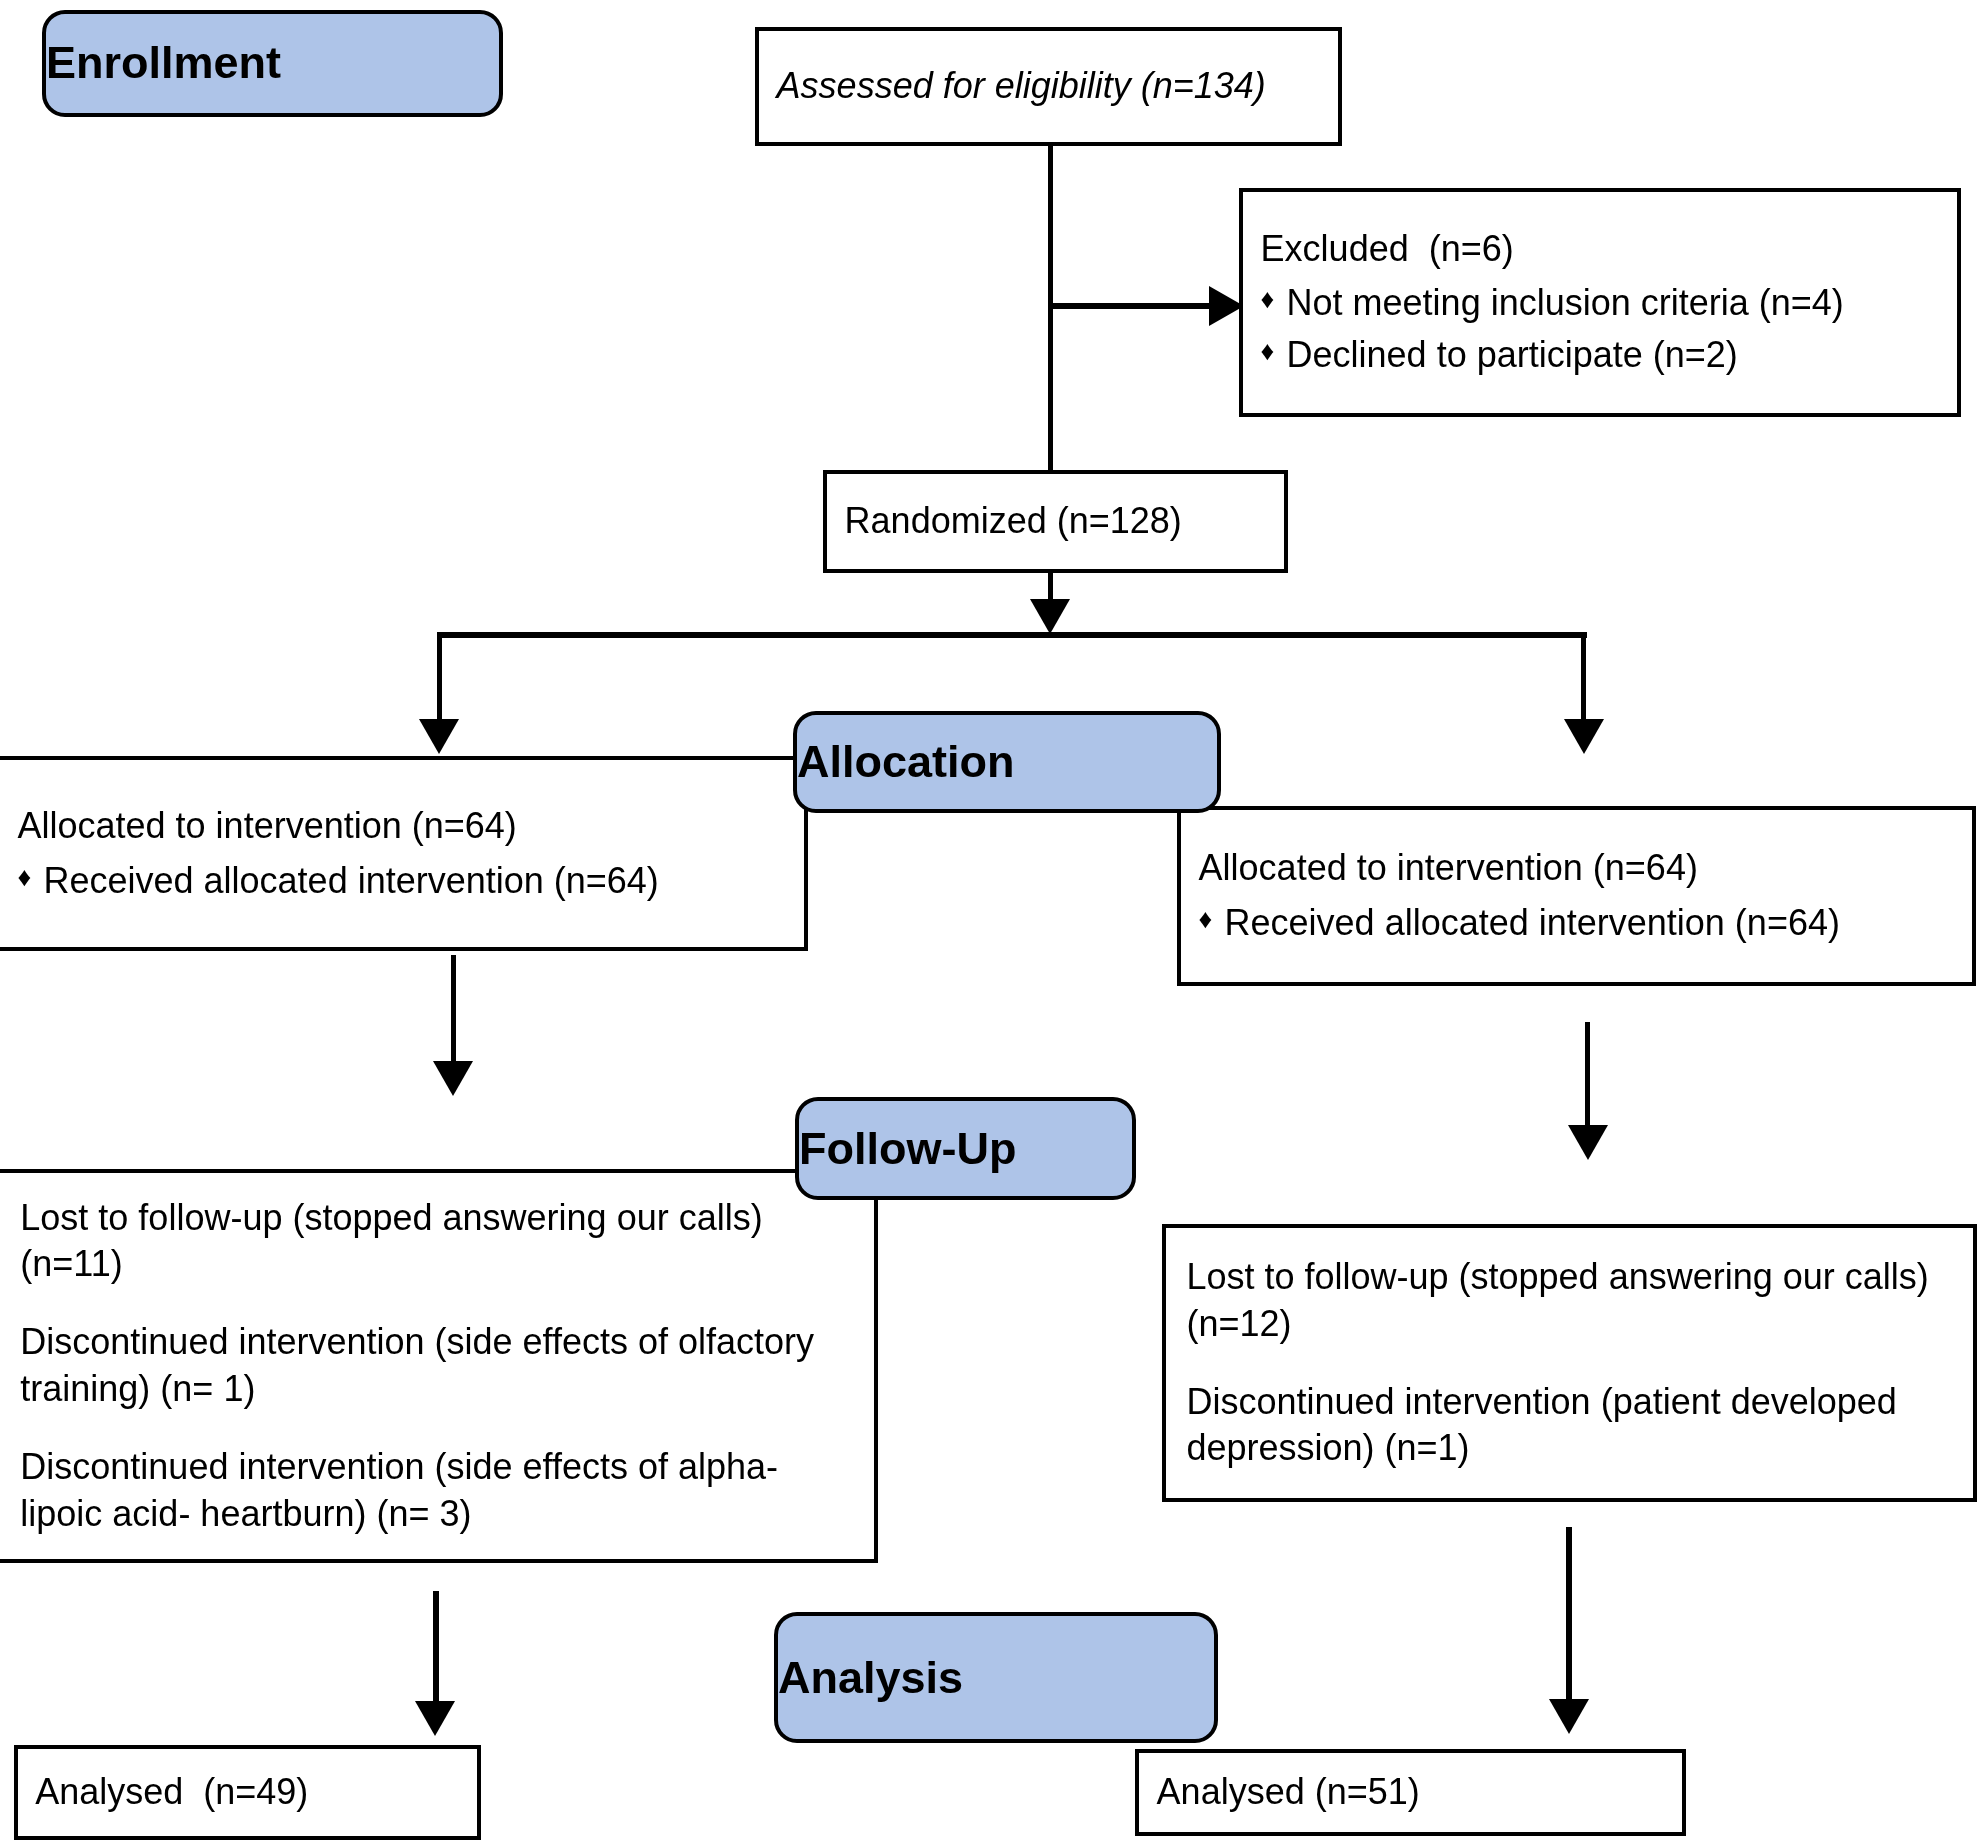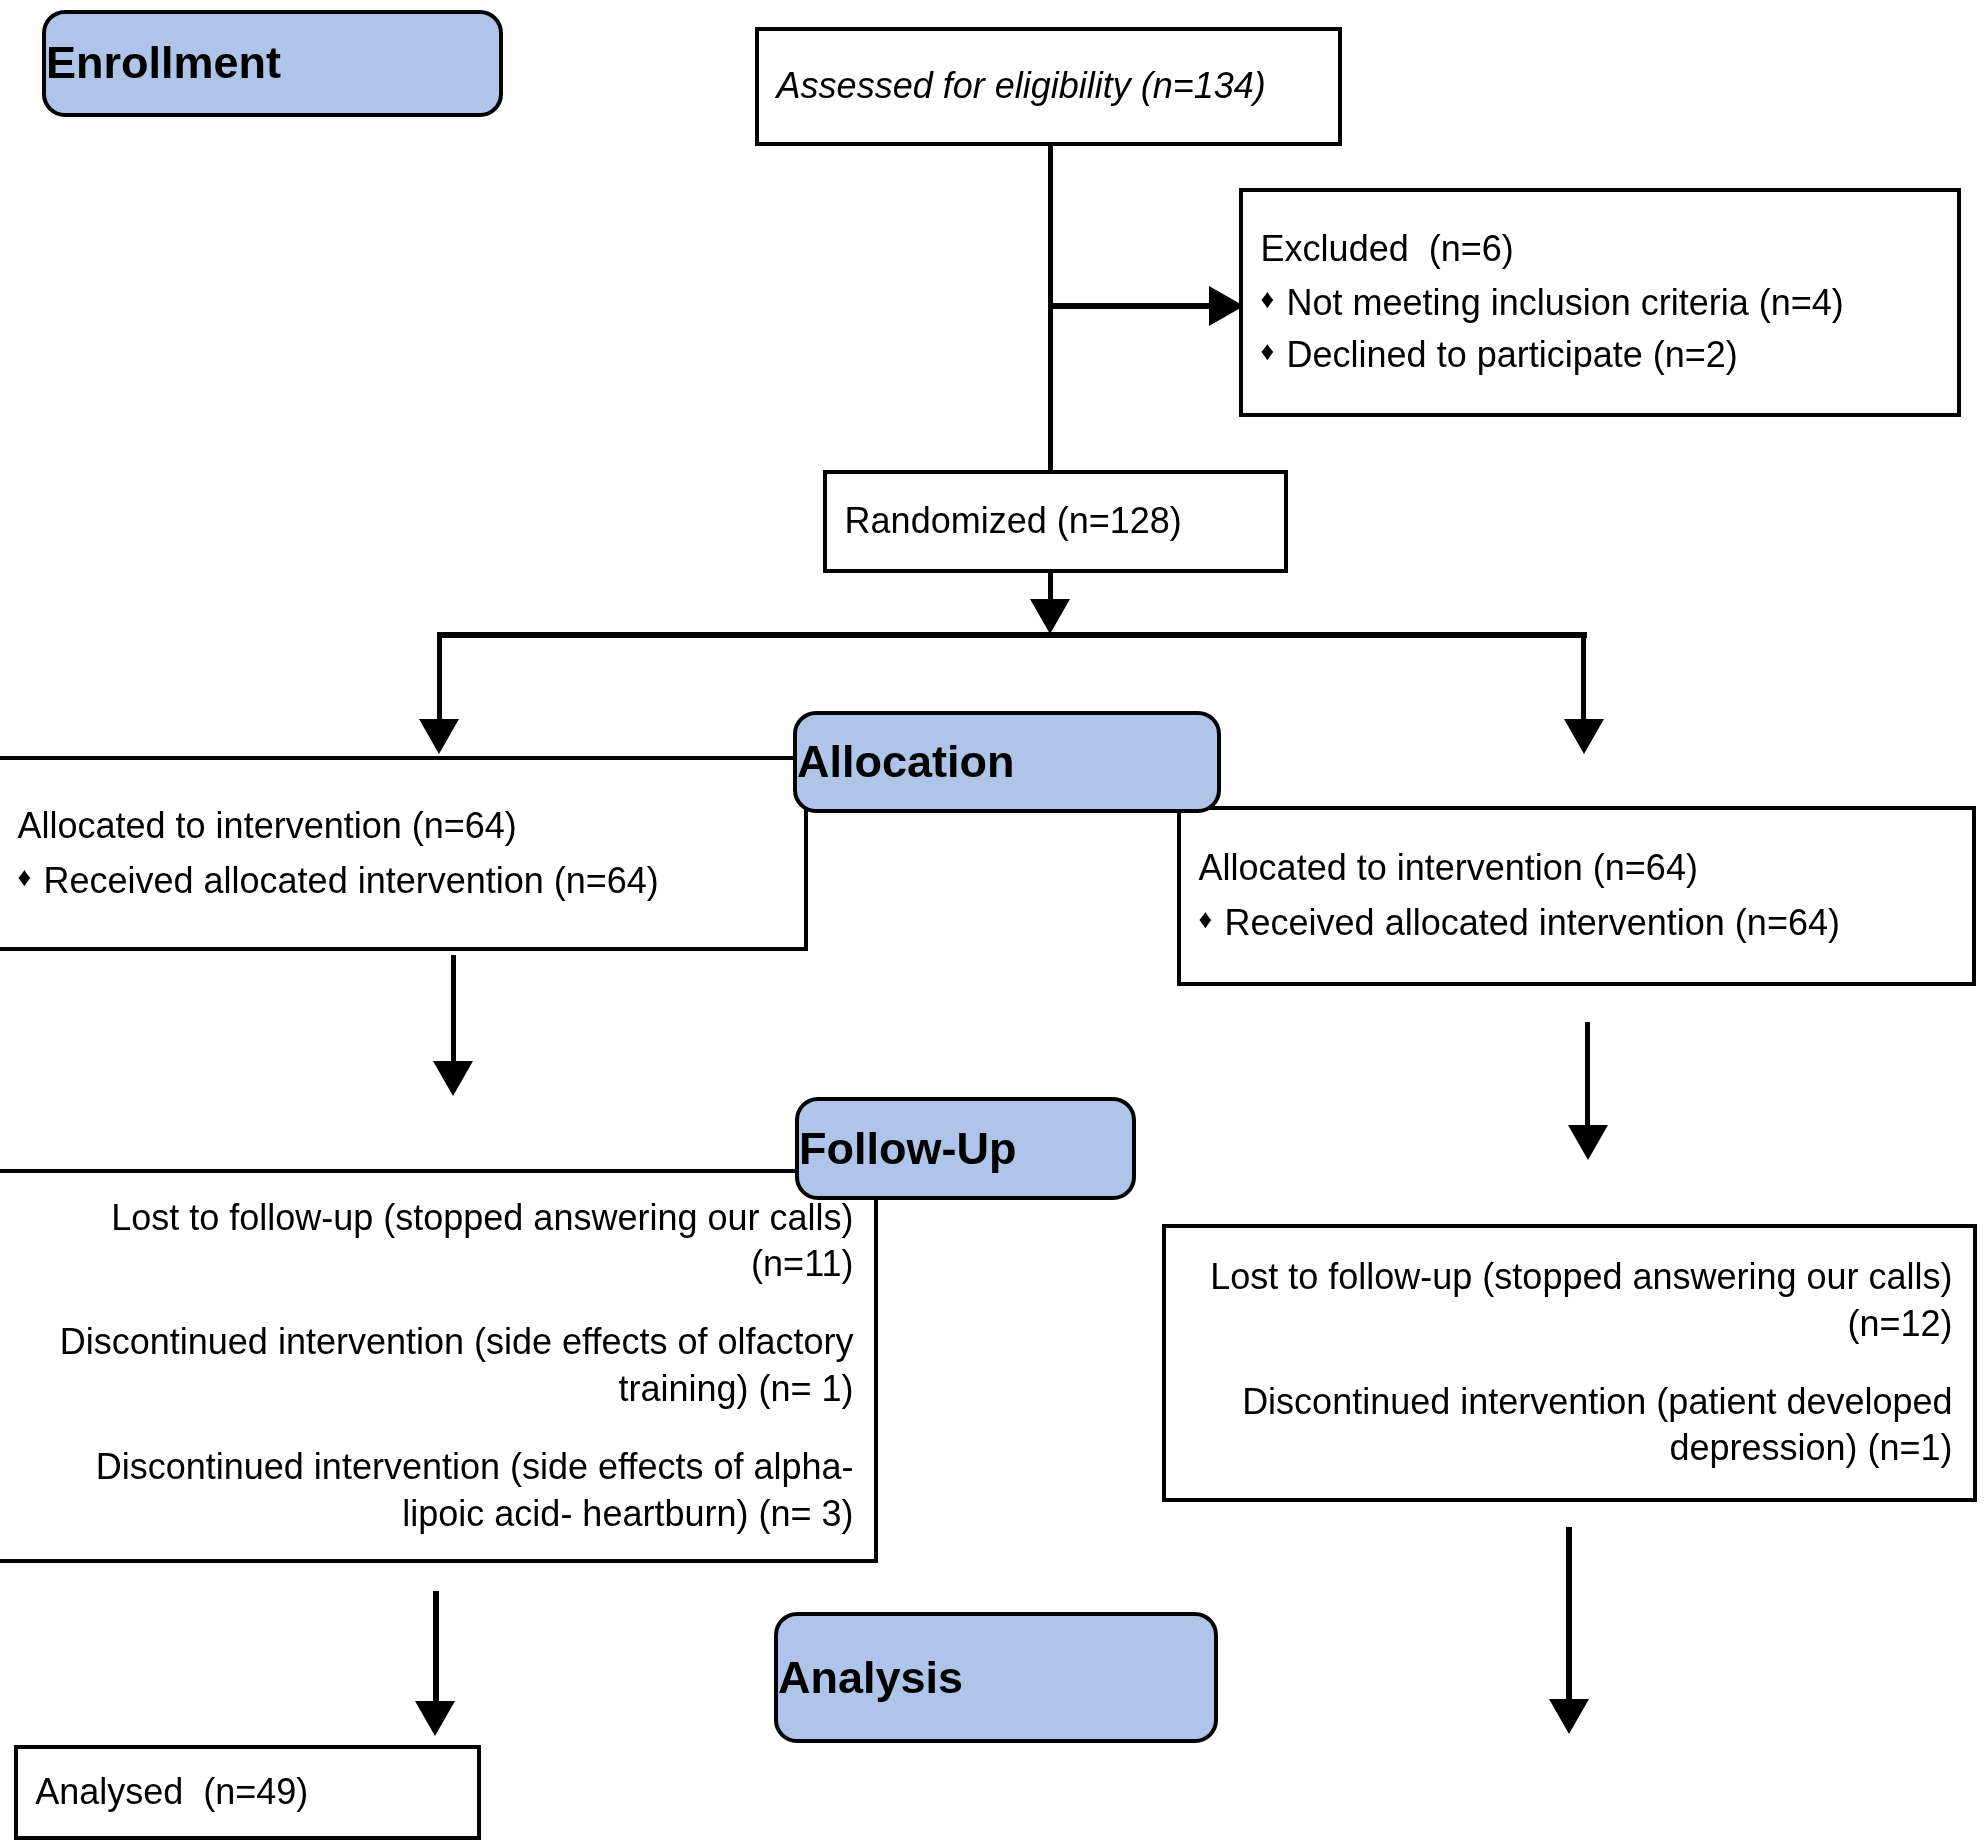--- a/index.html
+++ b/index.html
@@ -46,21 +46,21 @@
     gap: 12.2px;
   }
   .bullet .dia {
     flex: 0 0 auto;
     font-size: 27px;
     line-height: 1.45;
   }
   .bullet .btxt { flex: 1 1 auto; }
 
   
-  .para { margin-bottom: 31px; text-align: right; }
+  .para { margin-bottom: 31px; }
   .para:last-child { margin-bottom: 0; }
 
   
   .badge {
     position: absolute;
     box-sizing: border-box;
     background: #aec4e8;
     border: 4.8px solid #000000;
     border-radius: 23px;
     display: flex;
@@ -190,15 +190,18 @@
   <div class="arrow-down" style="left:1549px; top:1699px;"></div>
 
   <div class="badge" style="left:774px; top:1612px; width:444px; height:131px;">
     <span>Analysis</span>
   </div>
 
   <div class="node pad-normal" style="left:13.6px; top:1745px; width:467px; height:95px;">
     <span class="line">Analysed  (n=49)</span>
   </div>
 
+  <div class="node pad-normal" style="left:1135px; top:1749px; width:551px; height:87px;">
+    <span class="line">Analysed (n=51)</span>
+  </div>
 
 </div>
 
 
 </body></html>

